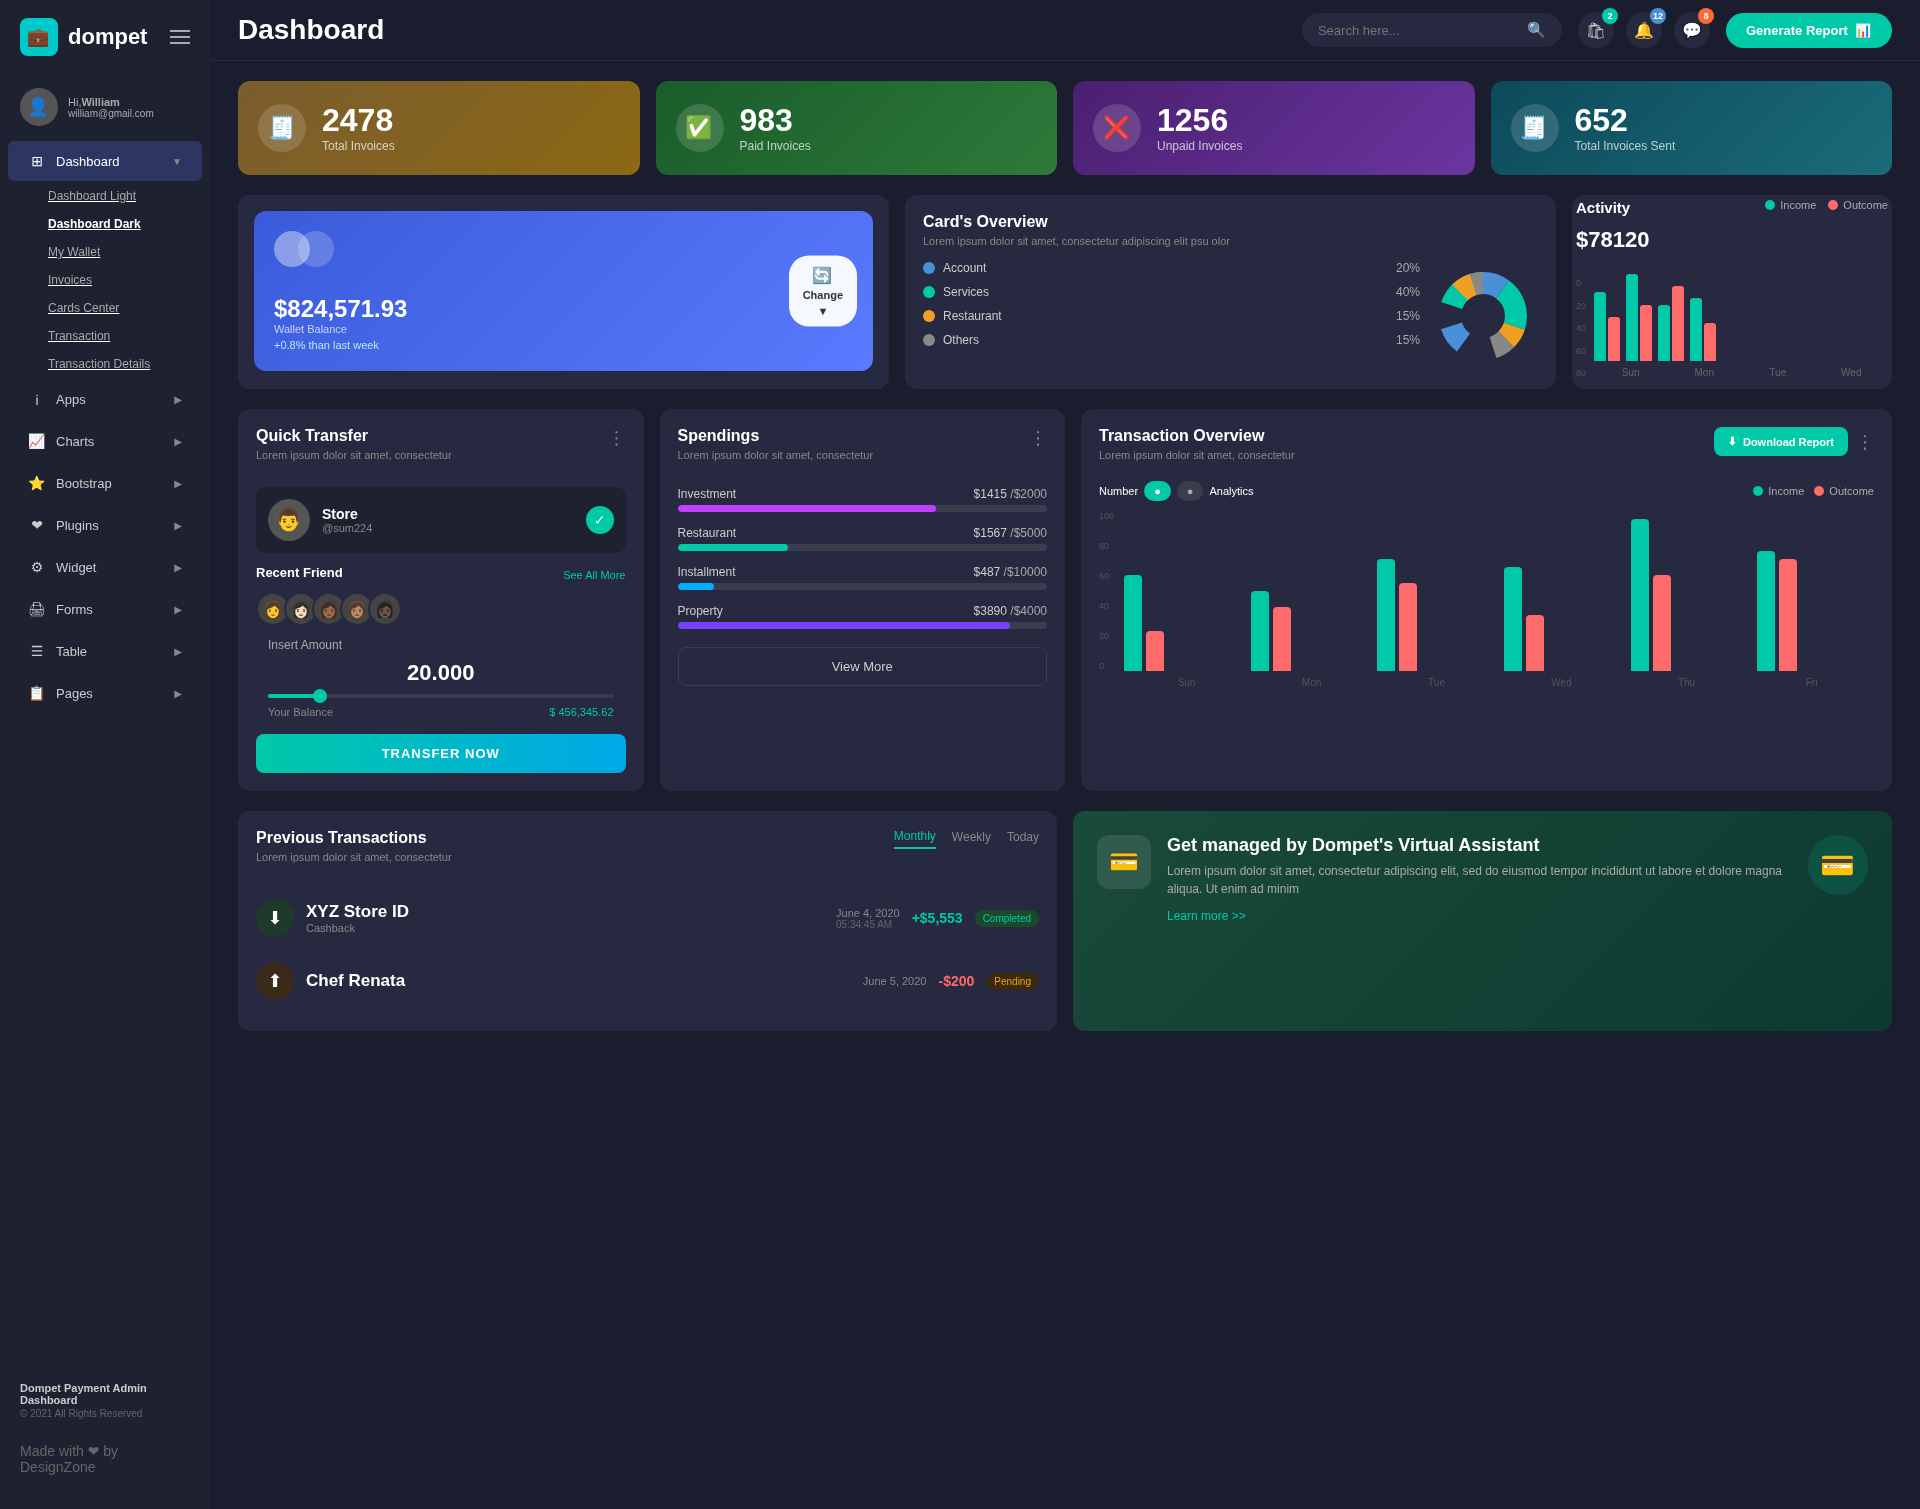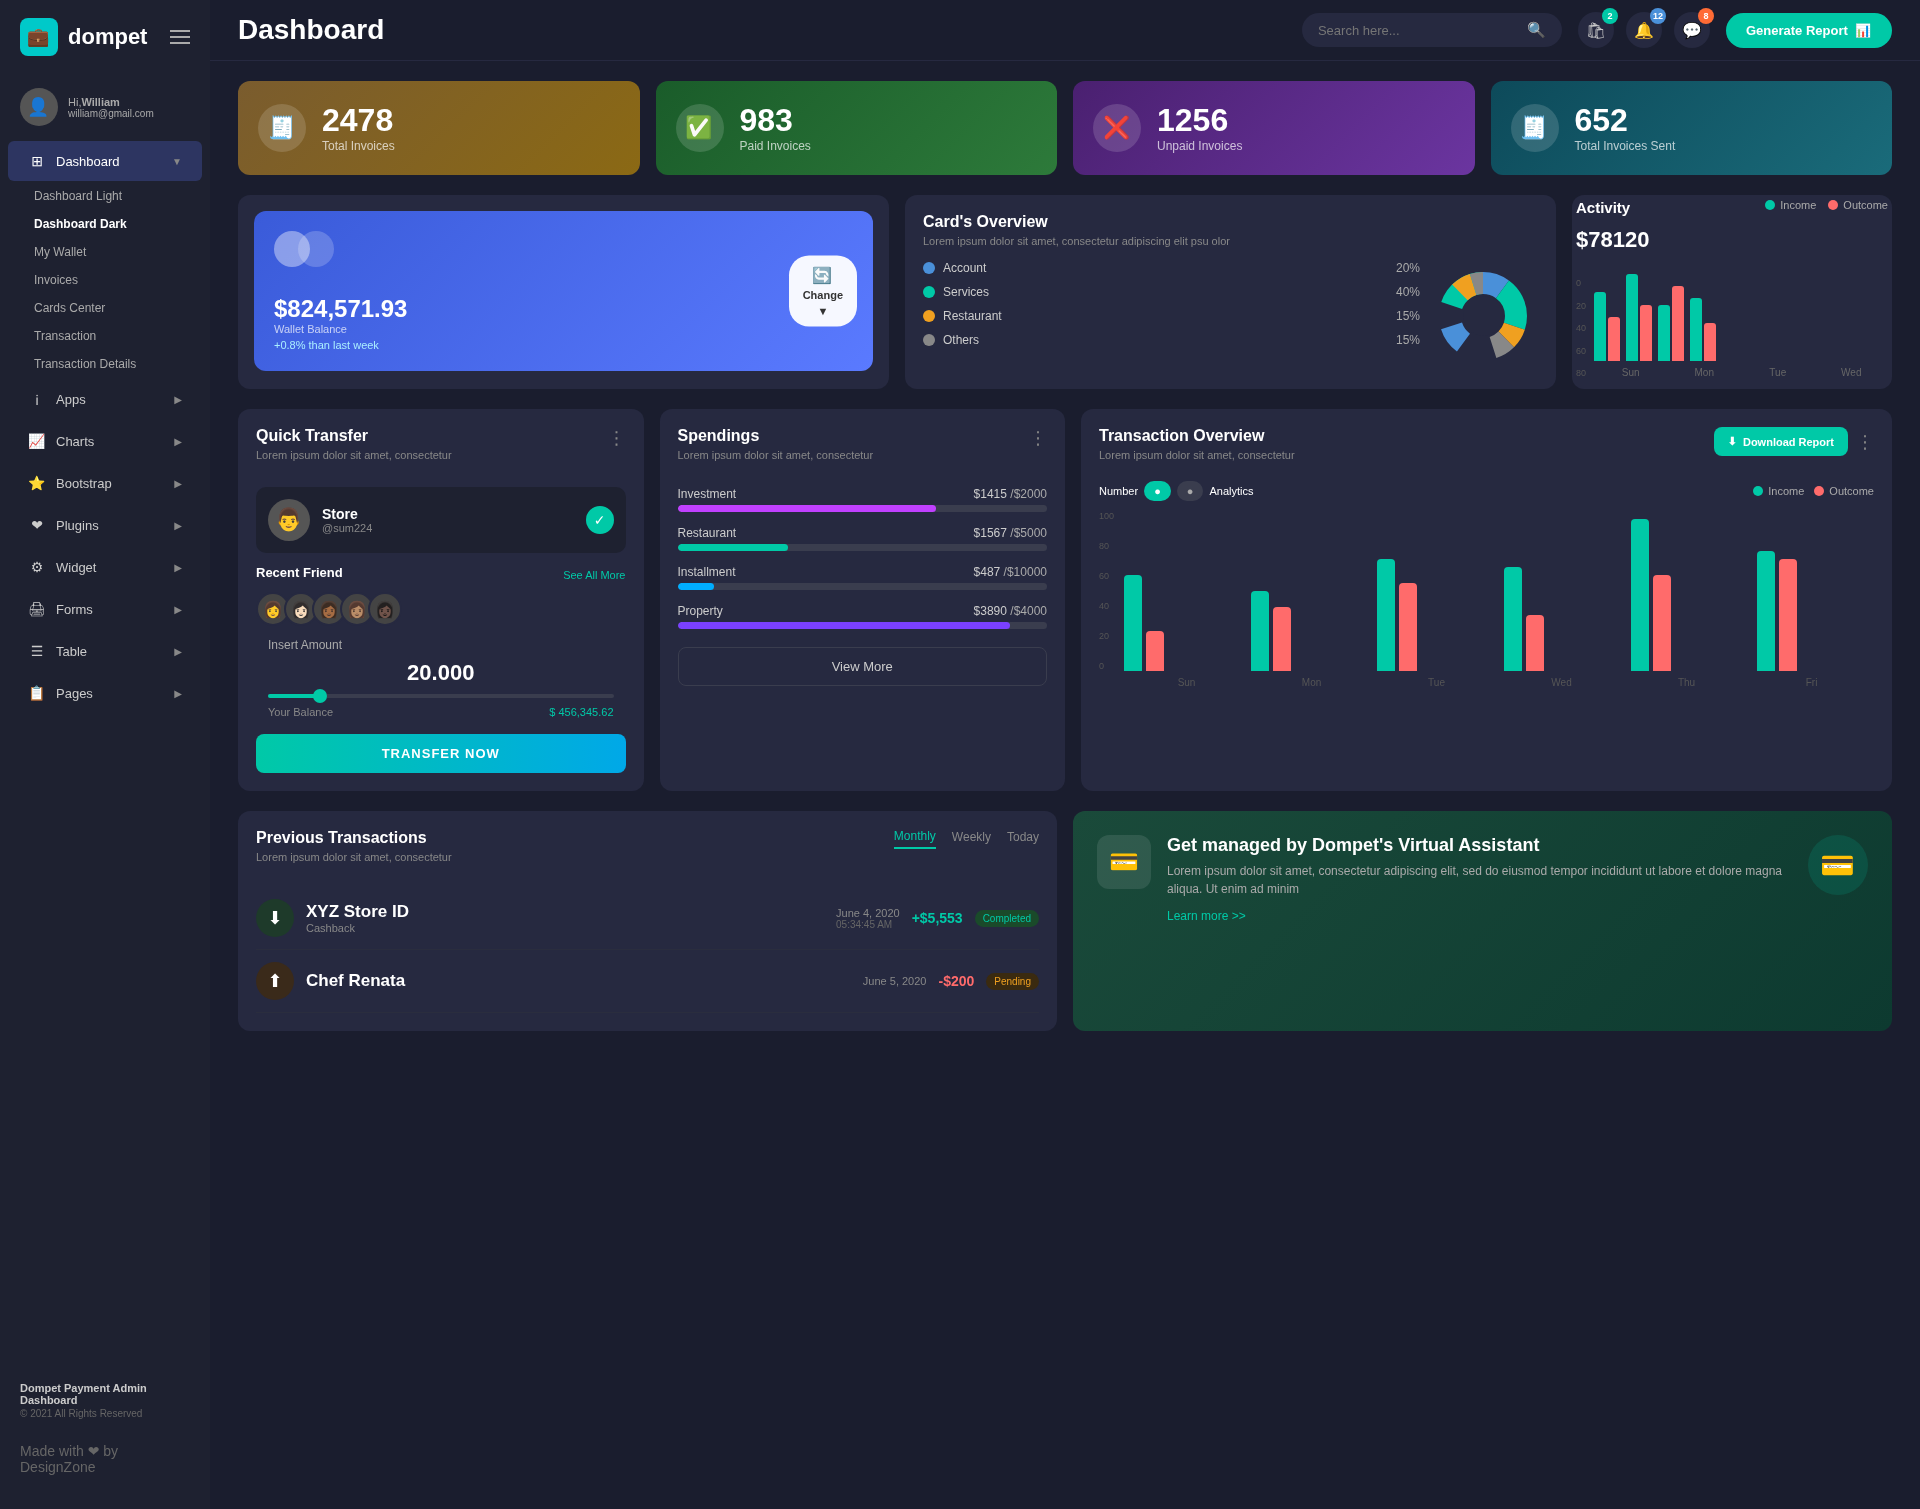--- a/index.html
+++ b/index.html
@@ -15,21 +15,21 @@
     .user-section { display: flex; align-items: center; gap: 10px; padding: 14px 20px; }
     .avatar { width: 38px; height: 38px; border-radius: 50%; background: #555; overflow: hidden; display: flex; align-items: center; justify-content: center; font-size: 18px; }
     .user-info { display: flex; flex-direction: column; }
     .user-hi { font-size: 11px; color: #aaa; }
     .user-email { font-size: 10px; color: #aaa; }
     .nav-item { display: flex; align-items: center; gap: 10px; padding: 11px 20px; cursor: pointer; color: #ccc; border-radius: 6px; margin: 1px 8px; transition: background 0.2s; }
     .nav-item.active { background: #2d3561; color: #fff; }
     .nav-item .nav-label { flex: 1; font-size: 13px; }
     .nav-item .nav-arrow { font-size: 10px; color: #888; }
     .nav-icon { width: 18px; height: 18px; display: flex; align-items: center; justify-content: center; font-size: 14px; }
-    .sub-menu { padding-left: 34px; }
+    .sub-menu { padding-left: 48px; text-decoration: underline; }
     .sub-item { padding: 7px 20px 7px 0; cursor: pointer; color: #aaa; font-size: 12px; display: block; }
     .sub-item.active { color: #fff; font-weight: 600; }
     .sidebar-footer { margin-top: auto; padding: 14px 20px; }
     .sidebar-footer-title { font-size: 11px; font-weight: 700; color: #ccc; }
     .sidebar-footer-sub { font-size: 10px; color: #666; margin-top: 2px; }
     .sidebar-footer-made { font-size: 14px; color: #666; margin-top: 24px; }
 
     
     .main { flex: 1; display: flex; flex-direction: column; overflow: hidden; }
     

